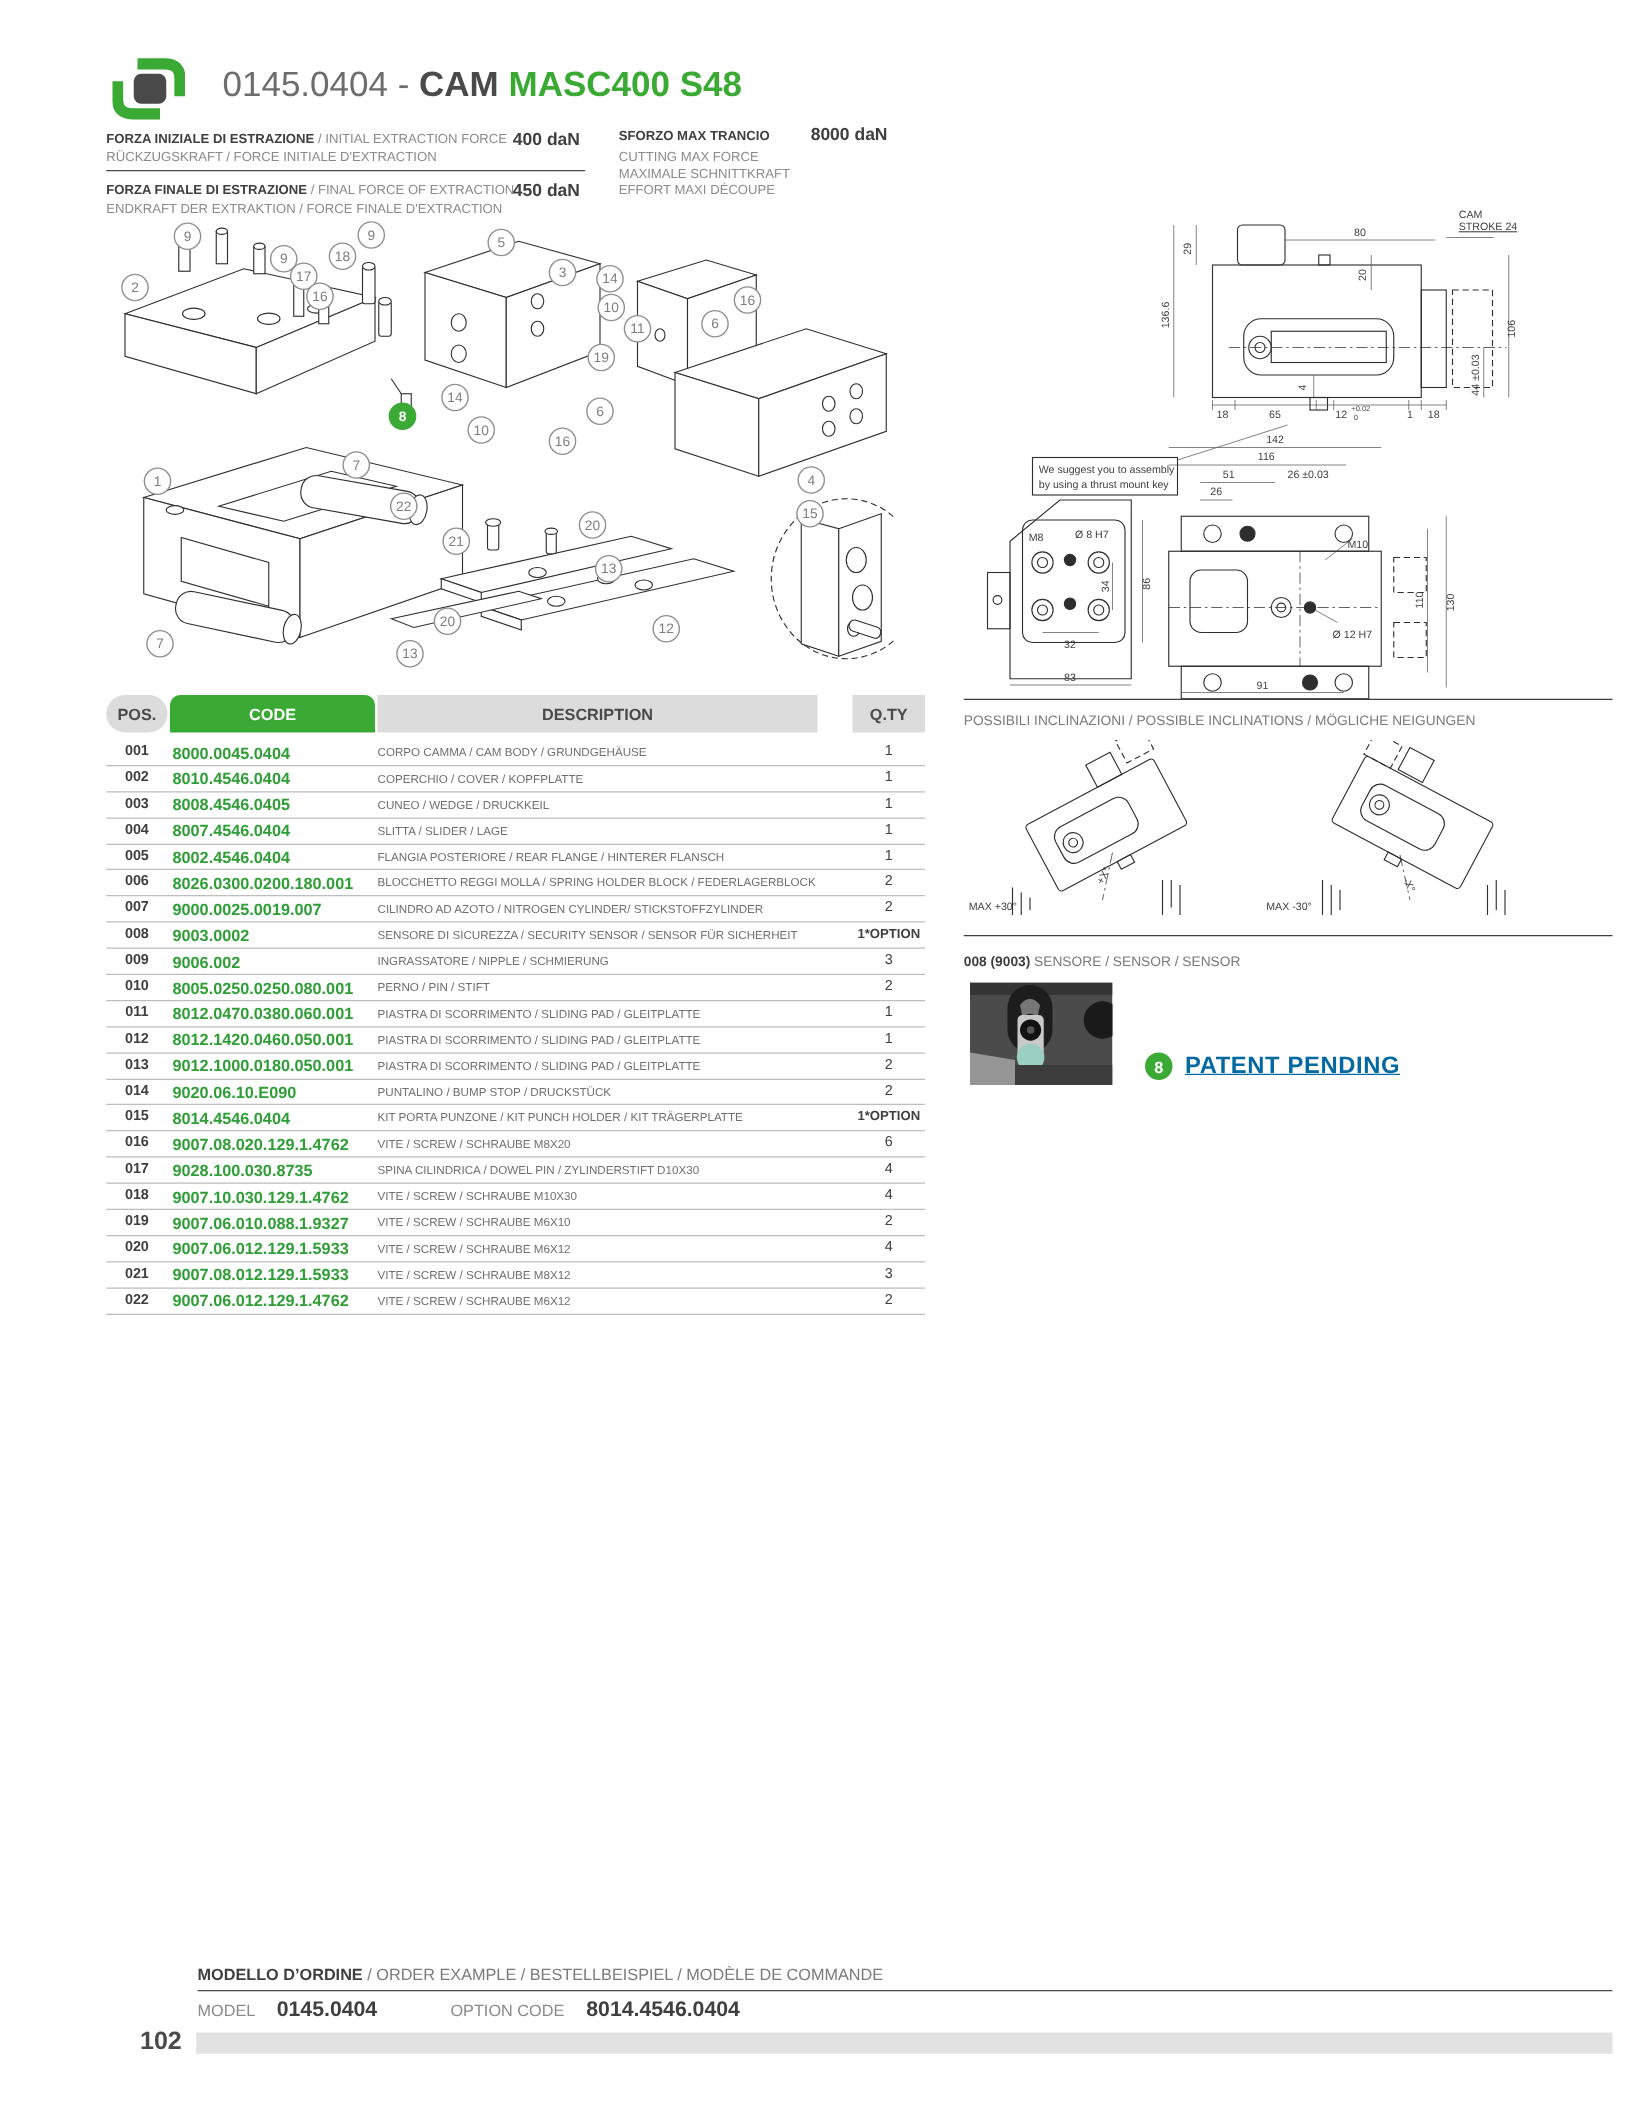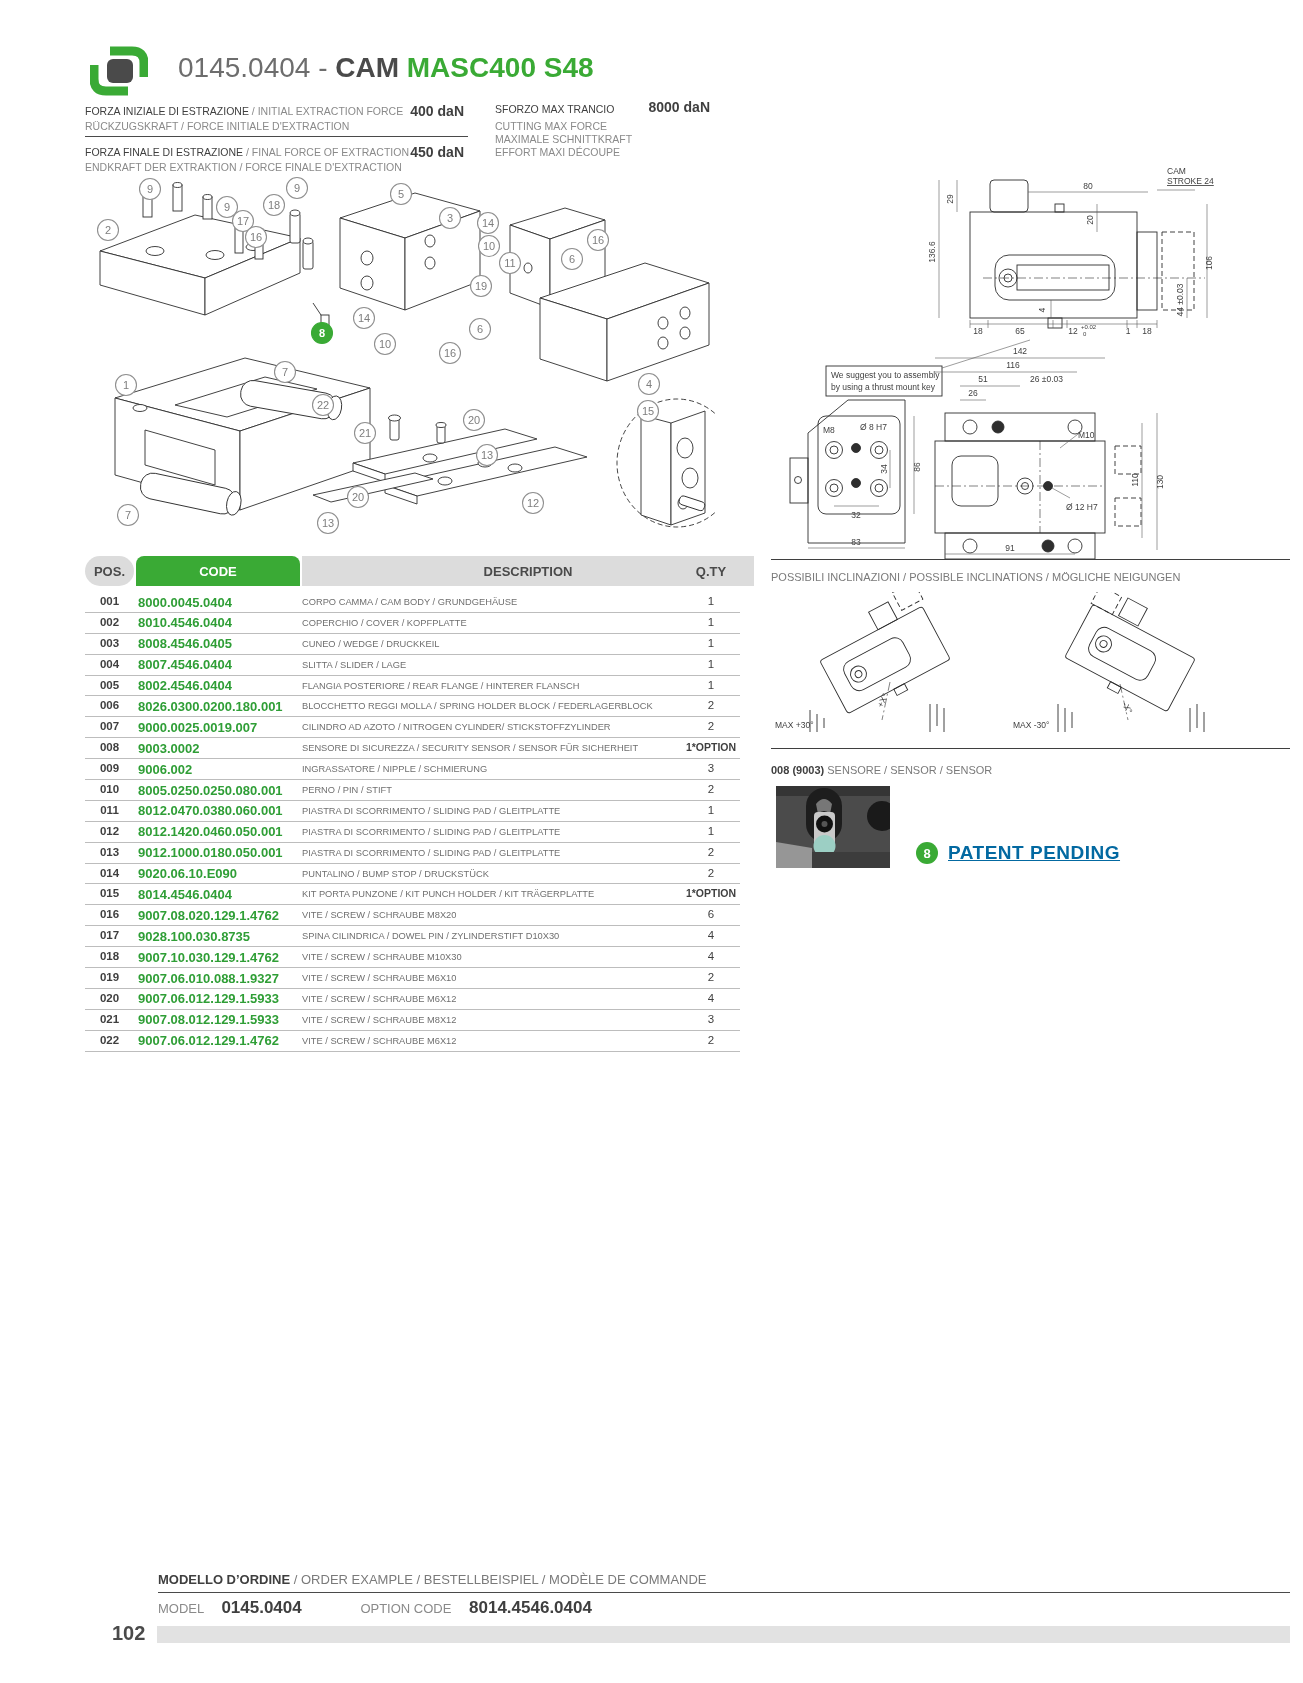--- a/index.html
+++ b/index.html
@@ -10,21 +10,21 @@
   
   .title{left:150px;top:52px;font-size:28px;white-space:nowrap;margin-left:28px;}
   .title .t-code{color:#6d6d6d;font-weight:400;}
   .title .t-cam{color:#4a4a4a;font-weight:700;}
   .title .t-model{color:#3aaa35;font-weight:700;}
 
   
   .specs-l{left:85px;top:99px;width:383px;}
   .spec-row{position:relative;padding:2px 0 4px 0;}
   .spec-row.u{border-bottom:1px solid #4a4a4a;margin-bottom:3px;}
-  .spec-b{font-size:10.5px;font-weight:400;color:#3f3f3f;}
+  .spec-b{font-size:10.5px;font-weight:700;color:#3f3f3f;}
   .spec-g{font-size:10.5px;color:#8a8a8a;}
   .spec-l2{font-size:10.5px;color:#8a8a8a;margin-top:1px;}
   .spec-val{position:absolute;right:4px;top:4px;font-size:14px;font-weight:700;color:#3f3f3f;}
   .specs-r{left:495px;top:99px;width:215px;position:absolute;}
   .specs-r .spec-val{top:0;right:0;}
   .specs-r .lines{font-size:10.5px;color:#8a8a8a;line-height:13px;margin-top:3px;}
 
   
   svg{display:block;}
   .tl{stroke:#2e2e2e;stroke-width:0.9;fill:none;}
@@ -39,21 +39,21 @@
   .balloon.bg8 circle{fill:#3aaa35;stroke:#3aaa35;}
   .balloon.bg8 text{fill:#fff;font-weight:700;}
 
   
   .ptable{left:85px;top:556px;width:655px;position:absolute;}
   .phead{position:relative;height:30px;}
   .hcell{position:absolute;top:0;height:30px;background:#dcdcdc;display:flex;align-items:center;justify-content:center;
          font-size:13px;font-weight:700;color:#4a4a4a;}
   .h-pos{left:0;width:49px;border-radius:15px;}
   .h-code{left:51px;width:164px;background:#3aaa35;color:#fff;border-radius:8px 8px 0 0;}
-  .h-desc{left:217px;width:452px;}
+  .h-desc{left:217px;width:352px;}
   .h-qty{left:597px;width:58px;}
   .prows{margin-top:6px;}
   .prow{position:relative;height:19.9px;border-bottom:1px solid #bdbdbd;}
   .c-pos{position:absolute;left:0;width:49px;text-align:center;top:3px;font-size:11.5px;font-weight:700;color:#3f3f3f;}
   .c-code{position:absolute;left:53px;top:2.5px;font-size:13px;font-weight:700;color:#2f9e36;}
   .c-desc{position:absolute;left:217px;top:5px;font-size:9.3px;color:#6f6f6f;}
   .c-qty{position:absolute;left:597px;width:58px;text-align:center;top:3px;font-size:11.5px;color:#3f3f3f;}
   .c-qty.opt{font-weight:700;font-size:10.5px;}
 
   

